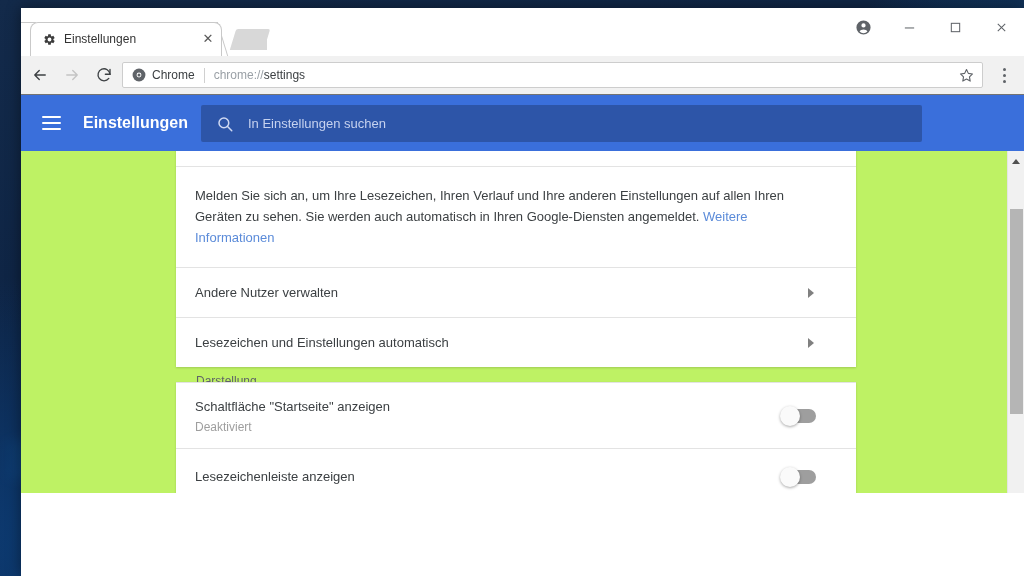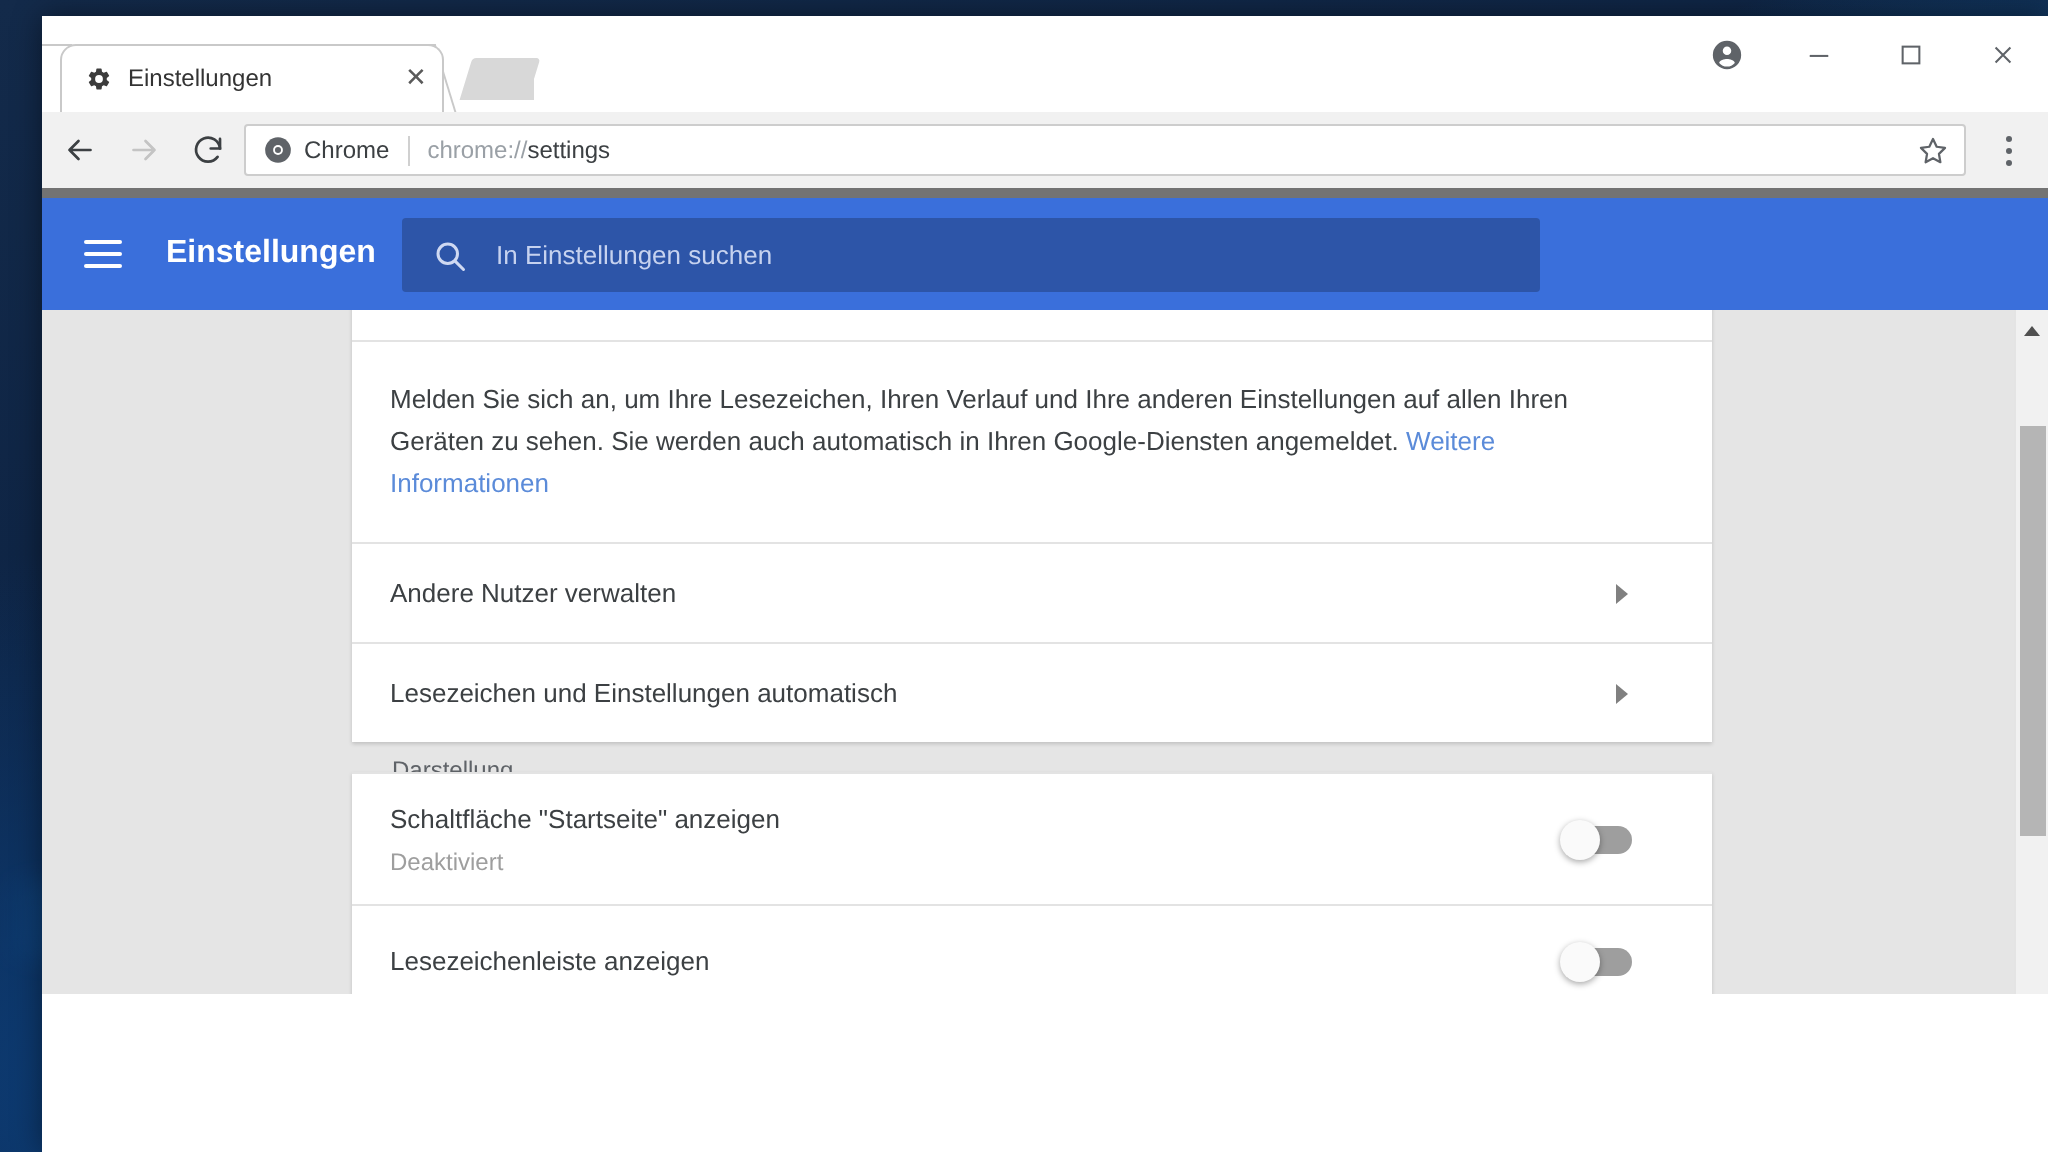--- a/index.html
+++ b/index.html
@@ -132,21 +132,21 @@
     display: flex; align-items: center; justify-content: center;
     color: #5f6368;
   }
   .wc-btn svg { display: block; }
 
   
   .toolbar {
     position: relative;
     height: 38px;
     background: #f1f1f1;
-    border-bottom: 5px solid #737373;
+    border-bottom: 1px solid #737373;
   }
   .nav-btn {
     position: absolute;
     top: 7px;
     width: 24px; height: 24px;
     display: flex; align-items: center; justify-content: center;
   }
   .nav-back  { left: 7px; }
   .nav-fwd   { left: 39px; }
   .nav-reload{ left: 71px; }
@@ -235,21 +235,21 @@
     margin-left: 22px;
     color: #ffffff;
     font-size: 16px;
     font-weight: bold;
     white-space: nowrap;
   }
   .search-box {
     position: absolute;
     left: 180px;
     top: 10px;
-    width: 569px;
+    width: 721px;
     height: 37px;
     background: #2d55a8;
     border-radius: 2px;
     display: flex;
     align-items: center;
   }
   .search-icon {
     margin-left: 15px;
     width: 18px; height: 18px;
     color: #cfd9f2;
@@ -258,21 +258,21 @@
     margin-left: 14px;
     font-size: 13px;
     color: #c6d2ef;
     white-space: nowrap;
   }
 
   
   .content-area {
     position: relative;
     height: 342px;
-    background: #e5e5e5;
+    background: #bef264;
     overflow: hidden;
   }
 
   .card {
     position: absolute;
     left: 155px;
     width: 680px;
     background: #ffffff;
     box-shadow: 0 1px 2px rgba(0,0,0,0.16);
     box-sizing: border-box;

